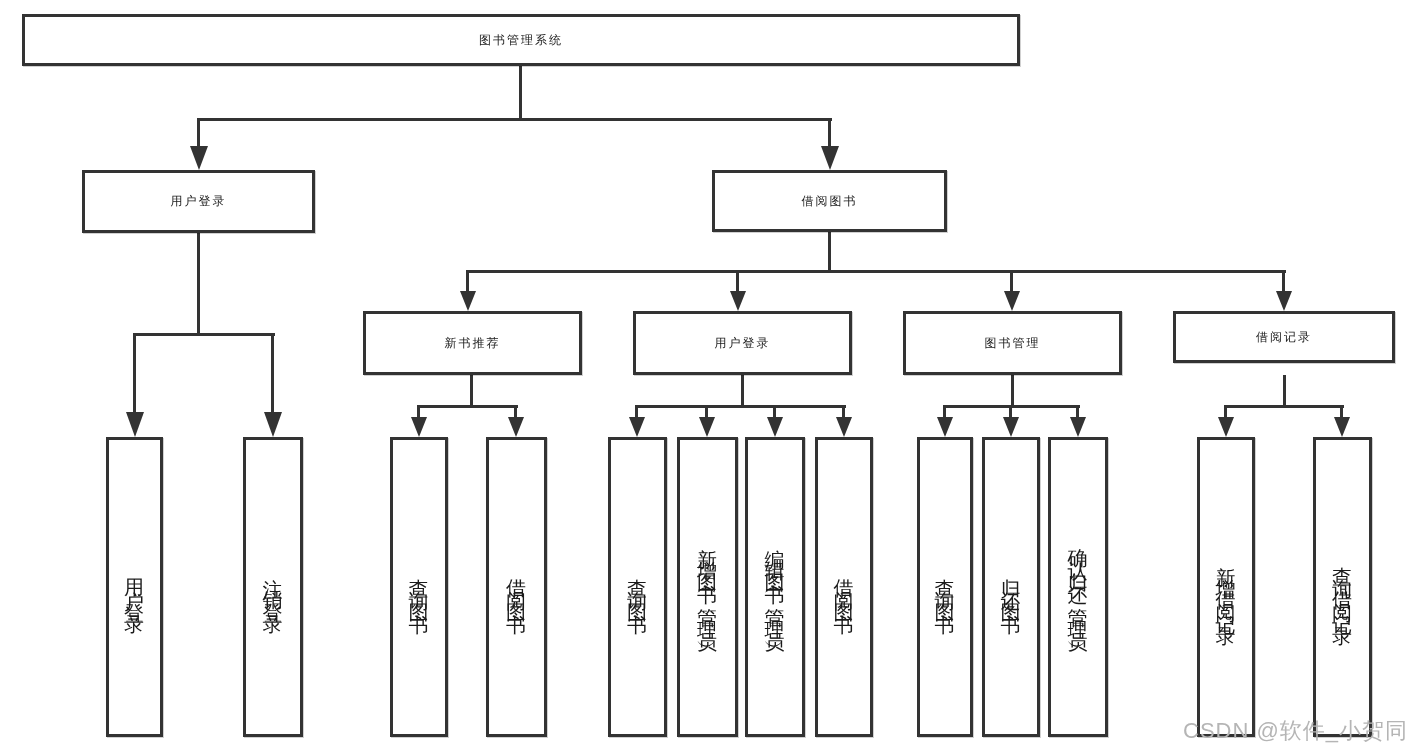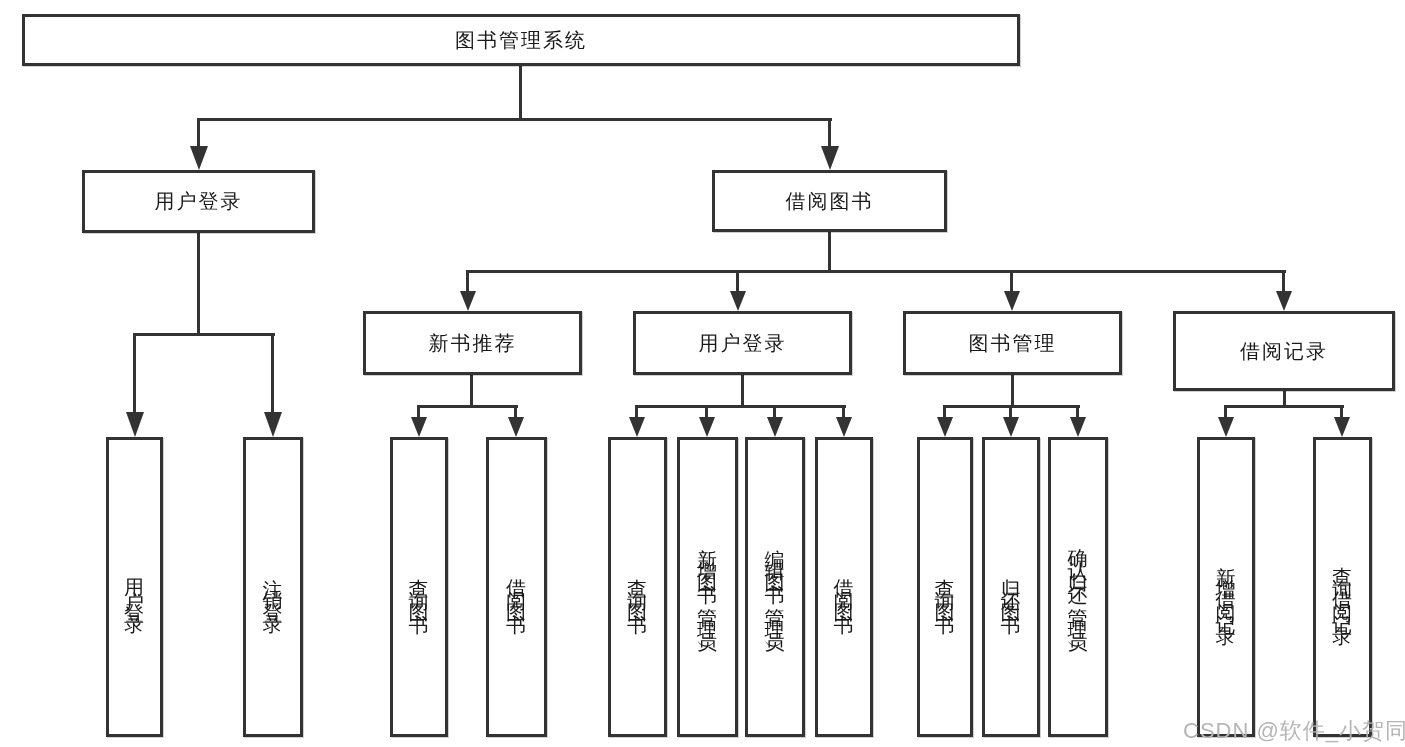--- a/index.html
+++ b/index.html
@@ -20,21 +20,21 @@
   .node{
     position:absolute;
     box-sizing:border-box;
     border:3px solid var(--border);
     background:var(--fill);
     color:var(--text);
     display:flex;align-items:center;justify-content:center;
     box-shadow:1px 1px 0 rgba(0,0,0,0.18);
     z-index:1;
   }
-  .box-h{font-size:20px;letter-spacing:2px;white-space:nowrap;}
+  .box-h{font-size:12px;letter-spacing:2px;white-space:nowrap;}
   .box-v{
     writing-mode:vertical-rl;
     text-orientation:mixed;
     font-size:20px;
     letter-spacing:12px;
     line-height:1;
   }
   .cl{position:absolute;background:var(--line);z-index:0;}
   .cl.v{width:3px;}
   .cl.h{height:3px;}
@@ -70,21 +70,21 @@
 
   <div class="node box-h" style="left:363px;top:311px;width:219px;height:64px">
     <span>新书推荐</span>
   </div>
   <div class="node box-h" style="left:633px;top:311px;width:219px;height:64px">
     <span>用户登录</span>
   </div>
   <div class="node box-h" style="left:903px;top:311px;width:219px;height:64px">
     <span>图书管理</span>
   </div>
-  <div class="node box-h" style="left:1173px;top:311px;width:222px;height:80px">
+  <div class="node box-h" style="left:1173px;top:311px;width:222px;height:52px">
     <span>借阅记录</span>
   </div>
 
   <div class="node box-v" style="left:106px;top:437px;width:57px;height:300px">
     <span>用户登录</span>
   </div>
   <div class="node box-v" style="left:243px;top:437px;width:60px;height:300px">
     <span>注销登录</span>
   </div>
 

